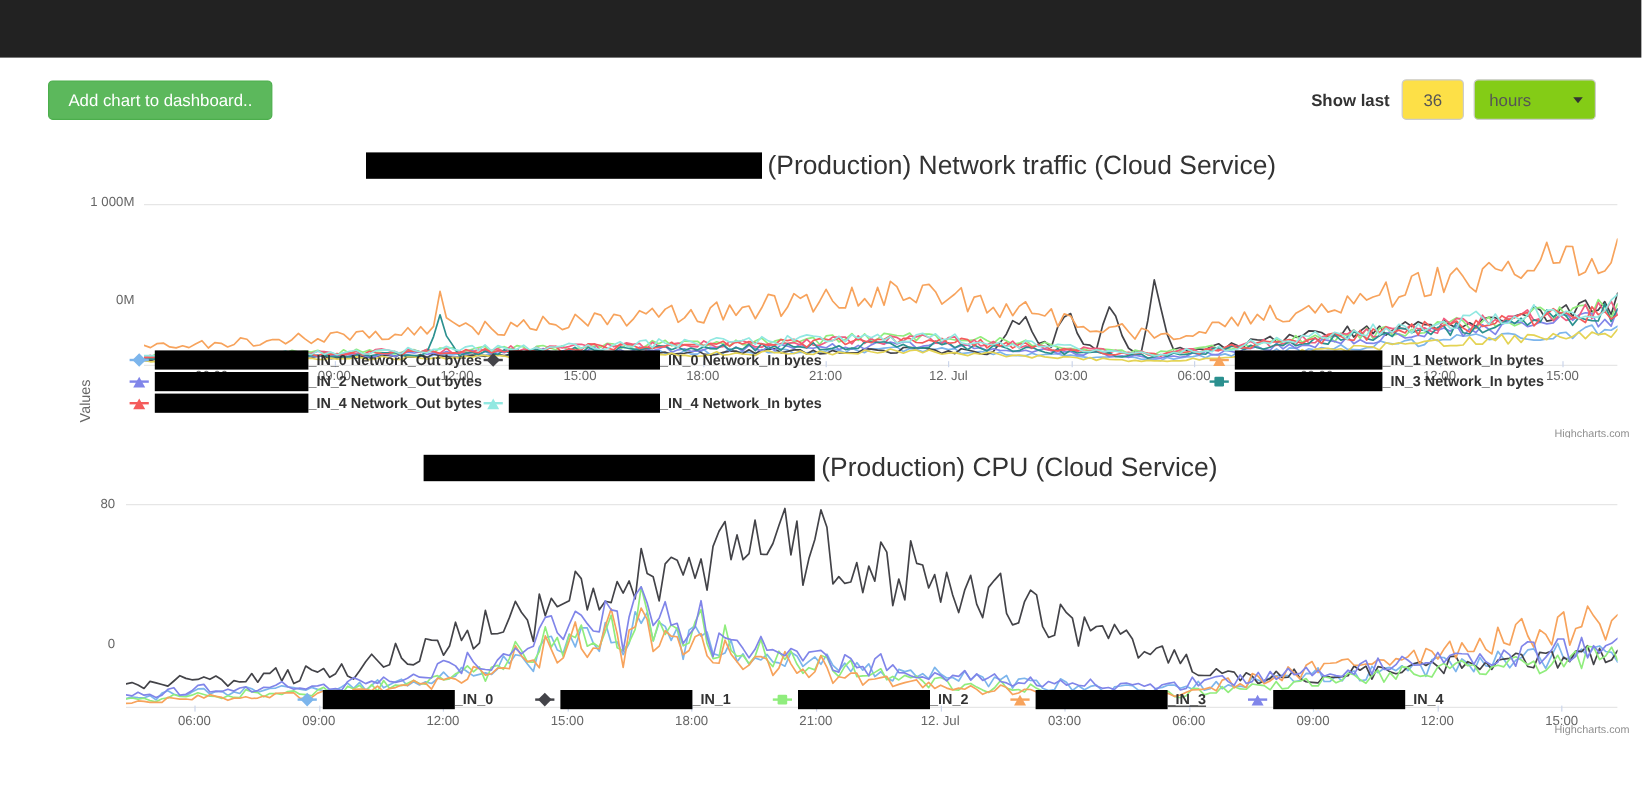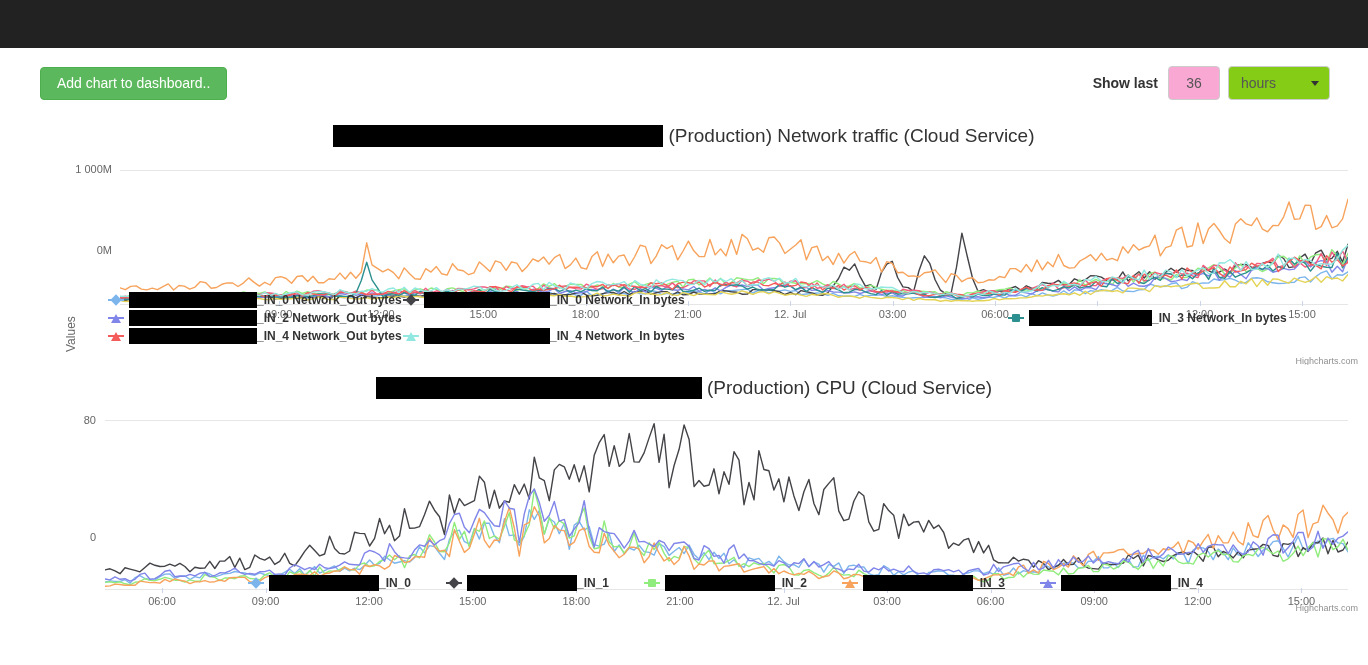--- a/index.html
+++ b/index.html
@@ -42,21 +42,21 @@
     position: absolute; right: 38px; top: 18px;
     display: flex; align-items: center; gap: 8px;
   }
   .showlast-label {
     font-size: 14px; font-weight: bold; color: #333;
     margin-right: 2px;
   }
   .showlast-input {
     width: 52px; height: 34px;
     border: 1px solid #ccc; border-radius: 4px;
-    background: #f9a8d4; color: #555;
+    background: #fde047; color: #555;
     font-size: 14px; text-align: center;
     font-family: "Liberation Sans", sans-serif;
     padding: 0;
   }
   .showlast-select-wrap {
     position: relative;
     width: 102px; height: 34px;
     border: 1px solid #ccc; border-radius: 4px;
     background: #84cc16;
   }
@@ -72,21 +72,21 @@
     border-top: 5px solid #333;
   }
 
   
   .chart-panel { position: absolute; left: 0; width: 1368px; background:#fff; }
   #chart-net { top: 110px; height: 255px; }
   #chart-cpu { top: 365px; height: 255px; }
 
   .chart-title {
     position: absolute; width: 1368px; text-align: center;
-    font-size: 19px; color: #333; white-space: nowrap;
+    font-size: 22px; color: #333; white-space: nowrap;
   }
   .title-inner { display: inline-flex; align-items: center; gap: 0px; }
   .redact {
     display: inline-block;
     background: #000000;
     height: 22px;
     vertical-align: middle;
   }
   .title-text { display: inline-block; padding-left: 5px; color: #333; }
 
@@ -242,20 +242,28 @@
           <span class="legend-text">_IN_0 Network_Out bytes</span>
         </div>
         <div class="legend-item" style="left: 403px; top: 0px;">
           <span class="legend-marker">
             <span class="bar-h" style="background: rgb(67, 67, 72);"></span>
             <span class="sym diamond" style="background: rgb(67, 67, 72);"></span>
           </span>
           <span class="legend-redact" style="width: 126px;"></span>
           <span class="legend-text">_IN_0 Network_In bytes</span>
         </div>
+        <div class="legend-item" style="left: 1008px; top: 0px;">
+          <span class="legend-marker">
+            <span class="bar-h" style="background: rgb(247, 163, 92);"></span>
+            <span class="sym tri" style="border-bottom-color: rgb(247, 163, 92);"></span>
+          </span>
+          <span class="legend-redact" style="width: 123px;"></span>
+          <span class="legend-text">_IN_1 Network_In bytes</span>
+        </div>
         <div class="legend-item" style="left: 108px; top: 18px;">
           <span class="legend-marker">
             <span class="bar-h" style="background: rgb(128, 133, 233);"></span>
             <span class="sym tri" style="border-bottom-color: rgb(128, 133, 233);"></span>
           </span>
           <span class="legend-redact" style="width: 128px;"></span>
           <span class="legend-text">_IN_2 Network_Out bytes</span>
         </div>
         <div class="legend-item" style="left: 1008px; top: 18px;">
           <span class="legend-marker">

